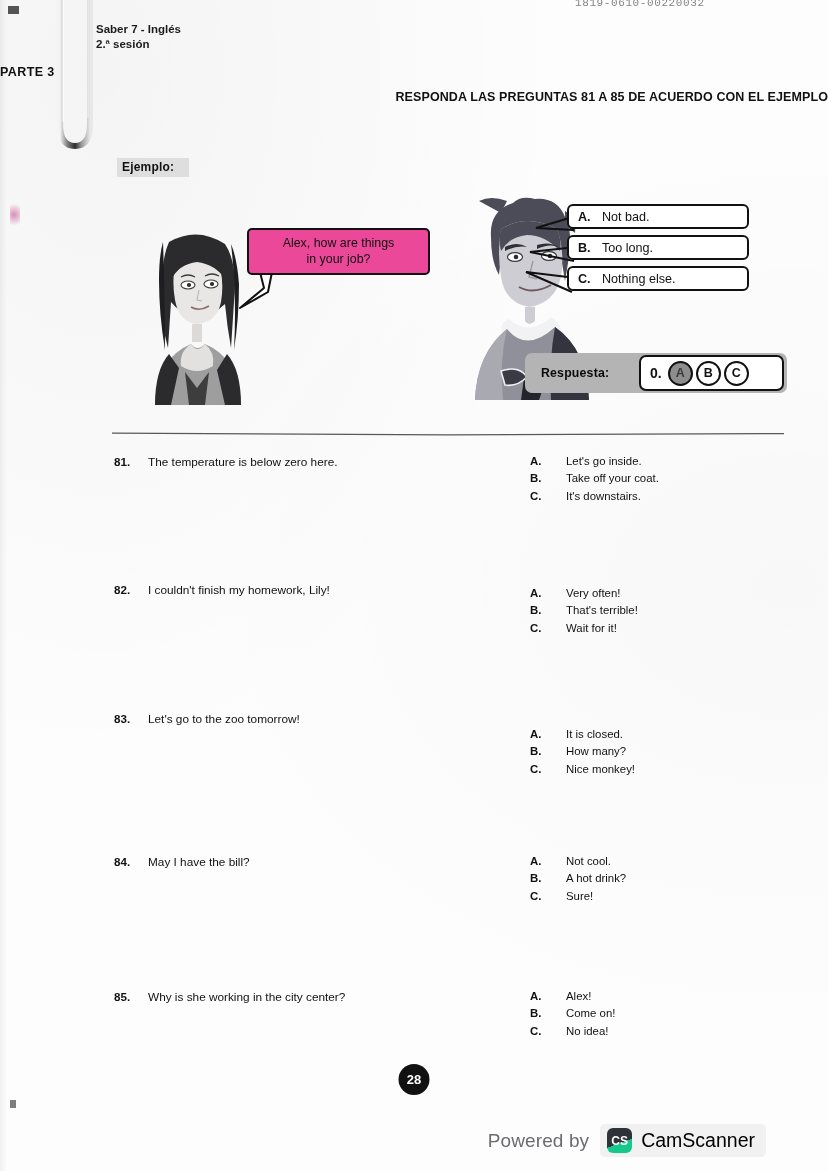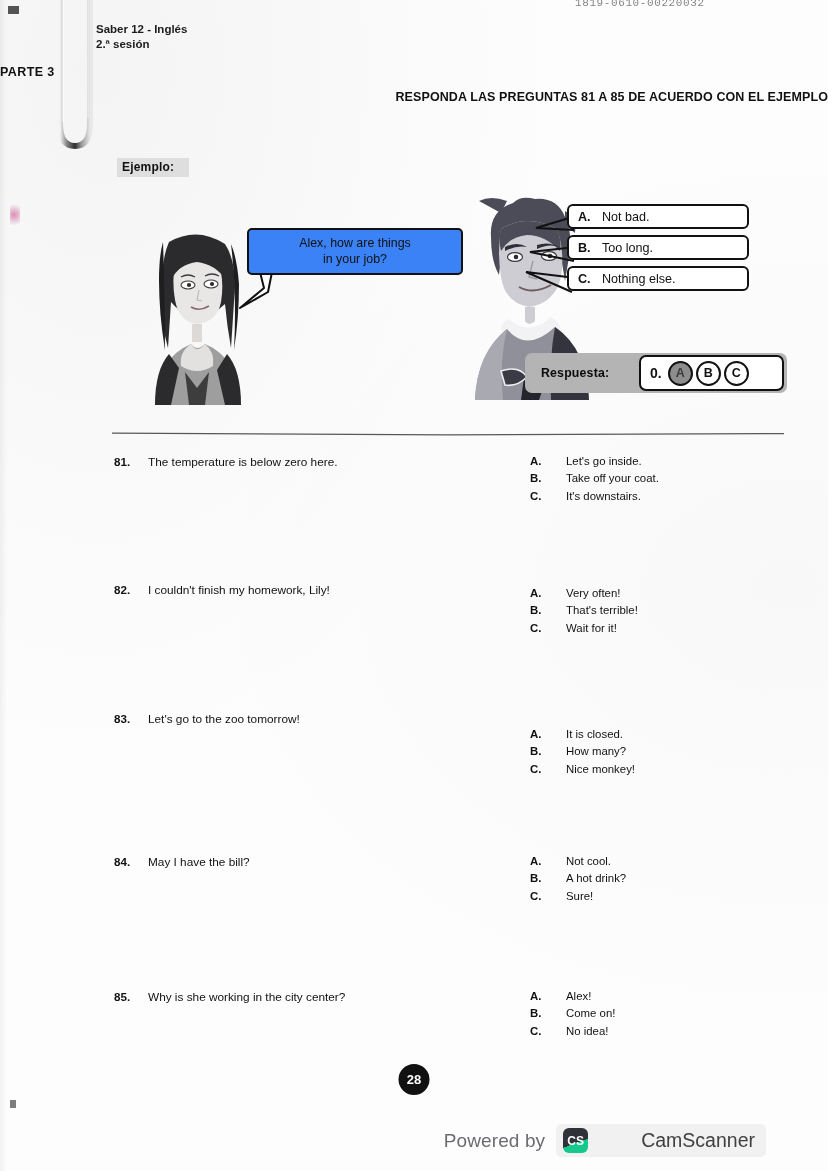--- a/index.html
+++ b/index.html
@@ -108,25 +108,25 @@
     height: 225px;
   }
 
   .woman { position: absolute; left: 25px; top: 40px; width: 125px; height: 175px; }
   .man   { position: absolute; left: 355px; top: 5px; width: 130px; height: 205px; }
 
   .bubble {
     position: absolute;
     left: 137px;
     top: 38px;
-    width: 216px;
+    width: 183px;
     height: 47px;
     border: 2px solid #111;
     border-radius: 5px;
-    background: #3b82f6;
+    background: #ec4899;
     display: flex;
     align-items: center;
     justify-content: center;
     text-align: center;
     font-size: 12.4px;
     line-height: 1.22;
     z-index: 4;
   }
   .bubble-tail { position: absolute; left: 128px; top: 80px; width: 48px; height: 40px; z-index: 3; }
 
@@ -268,21 +268,21 @@
   .cs-icon {
     width: 25px; height: 25px;
     border-radius: 6px;
     background: linear-gradient(160deg, #2f3239 0%, #2f3239 58%, #17c88c 58%, #17c88c 100%);
     color: #fff;
     font-size: 12px;
     font-weight: bold;
     display: flex; align-items: center; justify-content: center;
     font-family: "Liberation Sans", sans-serif;
   }
-  .cs-name { font-size: 19.5px; color: #404040; margin-left: 44px; }
+  .cs-name { font-size: 19.5px; color: #000000; }
 
   
   .speck-pink {
     position: absolute; left: 10px; top: 203px;
     width: 10px; height: 26px;
     background: radial-gradient(circle at 40% 45%, rgba(190,60,130,0.55), rgba(190,60,130,0) 70%);
     filter: blur(0.6px);
   }
   .speck-dark {
     position: absolute; left: 10px; top: 1100px;
@@ -329,21 +329,21 @@
         <stop offset="100%" stop-color="#d5d5d5"></stop>
       </linearGradient>
     </defs>
     <path d="M16 4 L16 140 Q16 162 31 162 Q46 162 46 140 L46 4" fill="none" stroke="url(#clipg)" stroke-width="6"></path>
     <path d="M42 2 L42 138" fill="none" stroke="url(#clipg2)" stroke-width="4"></path>
     <path d="M19 8 L19 138" fill="none" stroke="#ffffff" stroke-width="1.1" opacity="0.85"></path>
     <path d="M44 8 L44 134" fill="none" stroke="#ffffff" stroke-width="1" opacity="0.7"></path>
   </svg>
 
   <div class="hdr-meta">
-    <div>Saber 12 - Inglés</div>
+    <div>Saber 7 - Inglés</div>
     <div>2.ª sesión</div>
   </div>
 
   <div class="part-title">PARTE 3</div>
   <div class="part-subtitle">RESPONDA LAS PREGUNTAS 81 A 85 DE ACUERDO CON EL EJEMPLO</div>
 
 
   <div class="ejemplo">Ejemplo:</div>
 
   <div class="example-zone">

